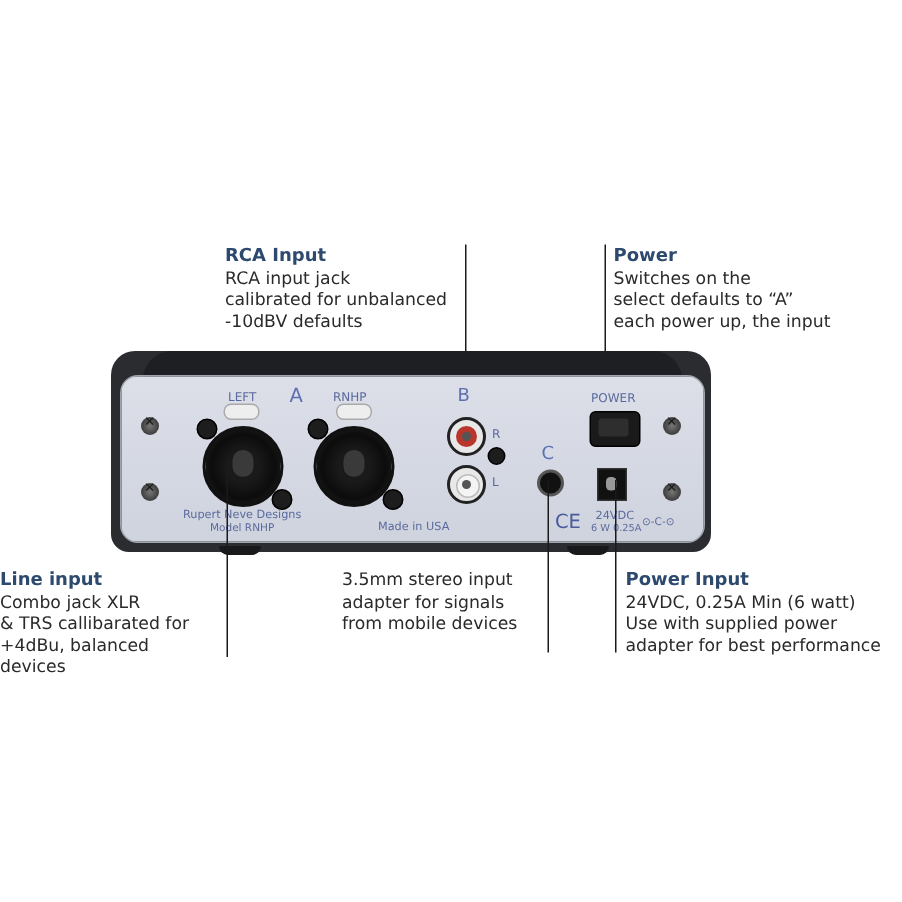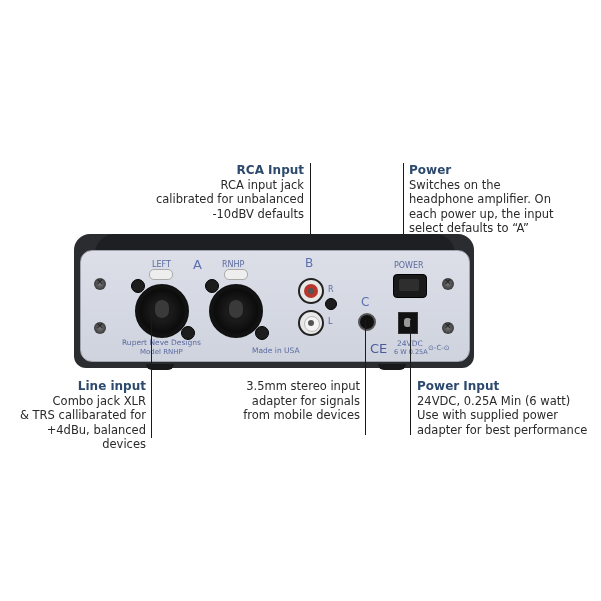--- a/index.html
+++ b/index.html
@@ -1,20 +1,20 @@
 <!DOCTYPE html>
 <html><head>
 <meta charset="utf-8">
 <style>
   html, body { margin:0; padding:0; }
   body { width:601px; height:601px; background:#ffffff; position:relative; overflow:hidden; font-family:"DejaVu Sans", sans-serif; }
   .abs { position:absolute; }
   .callout { position:absolute; font-size:11.5px; line-height:14.5px; color:#2a2a2a; }
   .callout .title { color:#2d4a6e; font-weight:bold; font-size:12px; }
-  .right { text-align:right; }
+  .right { text-align:left; }
   .line { position:absolute; background:#1a1a1a; width:1px; }
 
   
   .shell { position:absolute; left:74px; top:234px; width:400px; height:134px; background:#2b2c30; border-radius:16px 16px 12px 12px; }
   .shell-top { position:absolute; left:95px; top:234px; width:360px; height:20px; background:#1e1f22; border-radius:20px 20px 0 0; }
   .panel { position:absolute; left:80px; top:250px; width:388px; height:110px; background:linear-gradient(#dcdfe8,#cfd3de); border-radius:12px; border:1px solid #9ea3ad; }
   .foot { position:absolute; top:364px; width:28px; height:6px; background:#18191b; border-radius:0 0 6px 6px; }
   .screw { position:absolute; width:12px; height:12px; border-radius:50%; background:radial-gradient(#777 0%, #444 60%, #333 100%); }
   .screw::after { content:"✕"; position:absolute; left:2px; top:-1px; font-size:9px; color:#1b1b1b; }
   .xlr { position:absolute; width:50px; height:50px; border-radius:50%; background:radial-gradient(#1a1a1a 30%, #0c0c0c 60%, #2a2a2a 100%); border:2px solid #111; }
@@ -34,23 +34,22 @@
   <div class="title">RCA Input</div>
   <div>RCA input jack</div>
   <div>calibrated for unbalanced</div>
   <div>-10dBV defaults</div>
 </div>
 <div class="line" style="left:310px; top:163px; height:120px;"></div>
 
 <div class="callout" style="left:409px; top:163px; width:180px;">
   <div class="title">Power</div>
   <div>Switches on the</div>
-  <div>headphone amplifier. On</div>
+  <div>select defaults to “A”</div>
   <div>each power up, the input</div>
-  <div>select defaults to “A”</div>
 </div>
 <div class="line" style="left:403px; top:163px; height:125px;"></div>
 
 <div>
   <div class="shell"></div>
   <div class="shell-top"></div>
   <div class="panel"></div>
   <div class="foot" style="left:146px;"></div>
   <div class="foot" style="left:378px;"></div>
 

